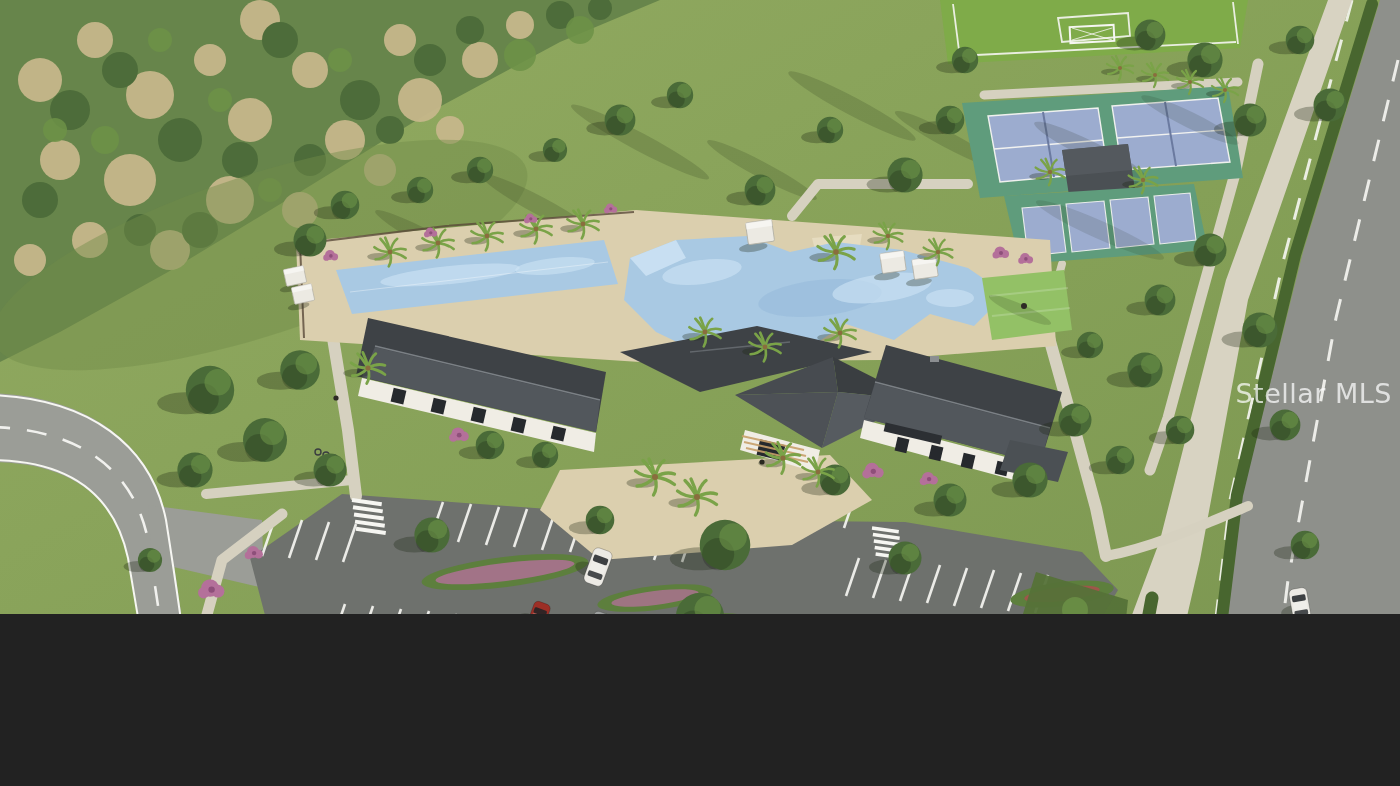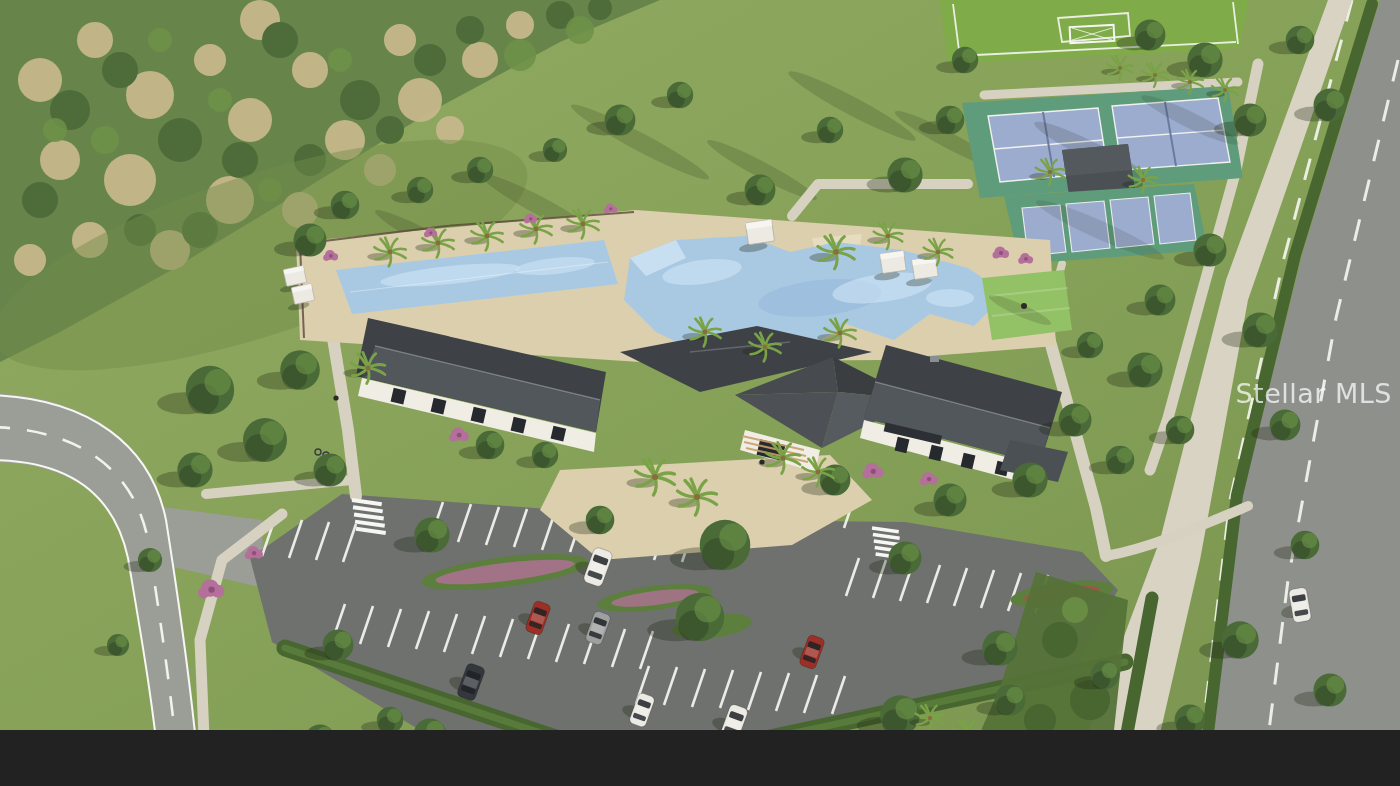--- a/index.html
+++ b/index.html
@@ -1,16 +1,16 @@
 <!DOCTYPE html>
 <html style="--grass: #8aa45c; --forest-base: #67854b; --forest-green: #4d6c3a; --forest-brush: #c6b78b; --road: #9b9d97; --road-right: #8e908b; --parking: #6e716d; --sidewalk: #d8d3c2; --path: #d6d1c0; --line-white: #f6f6f2; --deck: #dbcfae; --deck-light: #e6dcc0; --pool: #a9c9e3; --pool-light: #cfe5f5; --pool-deep: #8fb3d6; --roof-dark: #3e4246; --roof-mid: #4b5054; --roof-light: #565b60; --ridge: #7b8085; --wall: #f0ede5; --window: #26292d; --court-green: #5f9c7c; --court-blue: #9caccf; --lawn: #93c166; --field: #7fab49; --hedge: #48662f; --tree: #4a6b38; --tree-light: #6d9247; --palm: #7aa348; --flower-pink: #b4709a; --car-white: #eceae4; --car-red: #9c2f26; --car-silver: #9da09f; --car-dark: #34383d;"><head>
 <meta charset="utf-8">
 <style>
   html,body{margin:0;padding:0;background:#222;}
-  .stage{position:relative;width:1400px;height:730px;overflow:hidden;font-family:"DejaVu Sans","Liberation Sans",sans-serif;}
+  .stage{position:relative;width:1400px;height:614px;overflow:hidden;font-family:"DejaVu Sans","Liberation Sans",sans-serif;}
   svg{display:block}
   .f-forest{fill:var(--forest-base,#67854b)}
   .c-brush{fill:var(--forest-brush,#c6b78b)}
   .c-fgreen{fill:var(--forest-green,#4d6c3a)}
   .c-bright{fill:var(--tree-light,#6d9247)}
   .f-road{fill:var(--road,#9b9d97)}
   .f-roadR{fill:var(--road-right,#8e908b)}
   .f-park{fill:var(--parking,#6e716d)}
   .f-walk{fill:var(--sidewalk,#d8d3c2)}
   .s-path{stroke:var(--path,#d6d1c0);fill:none;stroke-linecap:round;stroke-linejoin:round}

